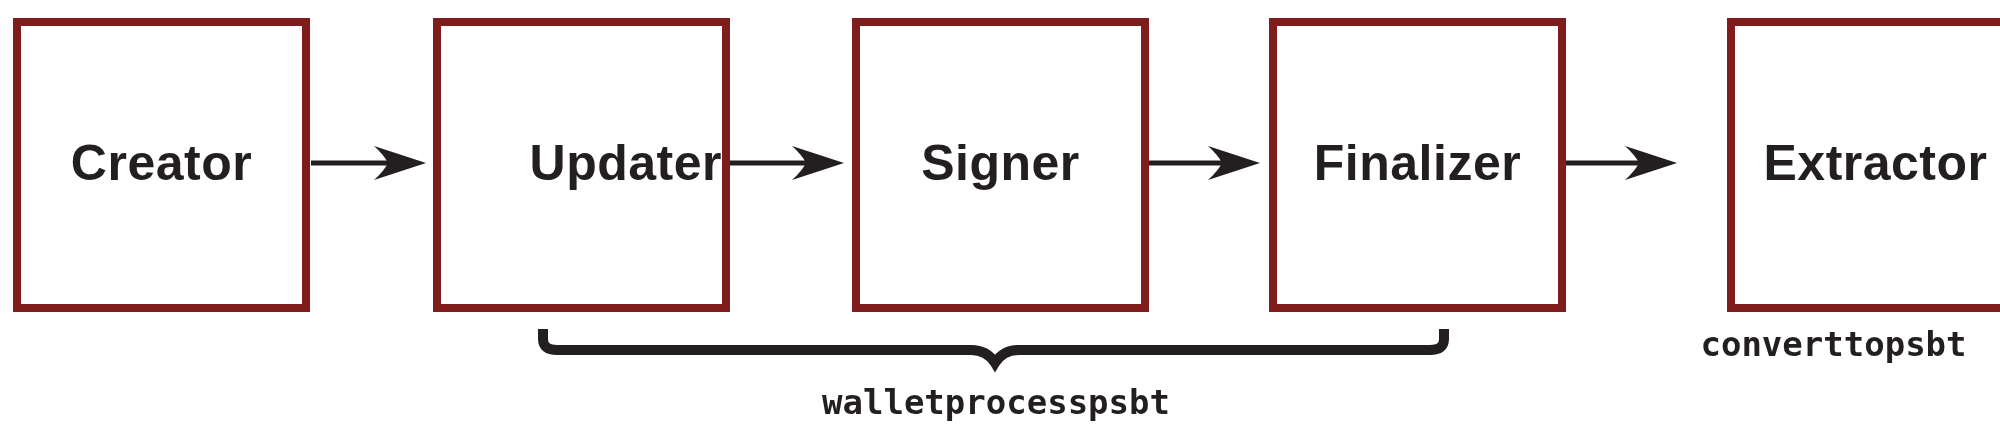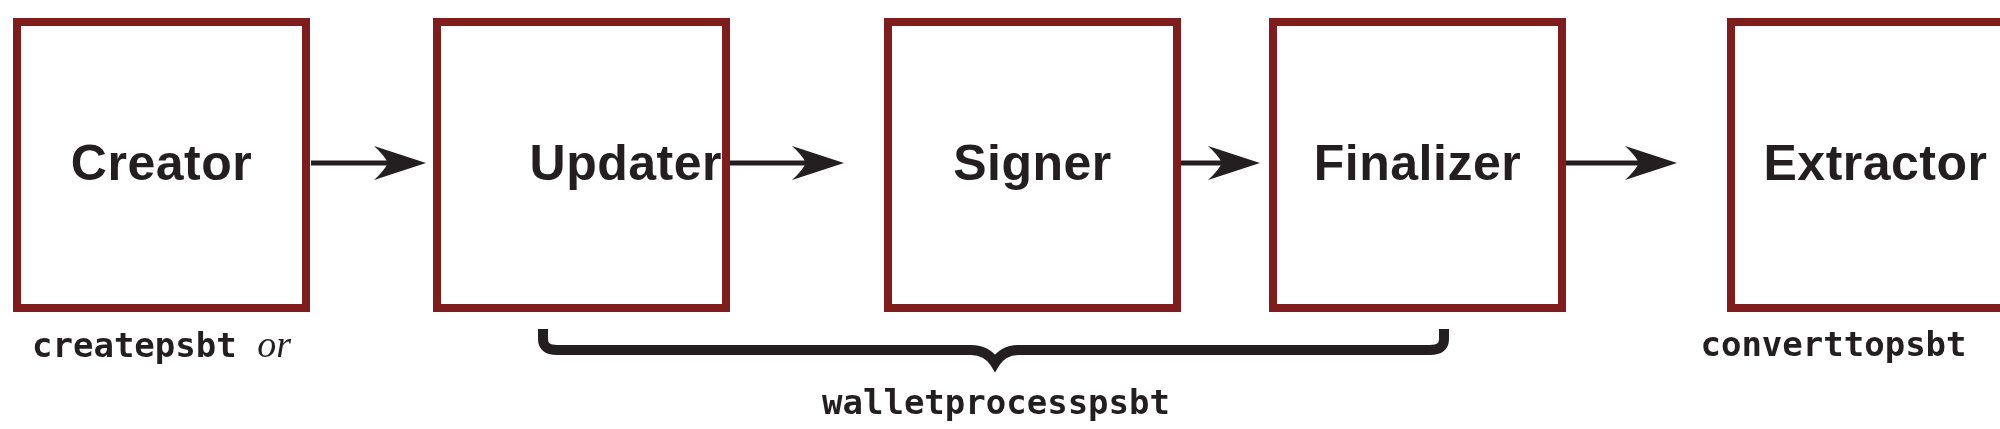--- a/index.html
+++ b/index.html
@@ -32,21 +32,21 @@
     font-size: 50px;
     font-weight: 700;
     letter-spacing: 0.5px;
     color: #231f20;
     white-space: nowrap;
     line-height: 1;
     transform: translateY(-2px);
   }
   #box-creator   { left: 13px; }
   #box-updater   { left: 433px; justify-content: flex-end; }
-  #box-signer    { left: 884px; }
+  #box-signer    { left: 852px; }
   #box-finalizer { left: 1269px; }
   #box-extractor { left: 1727px; }
 
   #connector-layer {
     position: absolute;
     left: 0; top: 0;
     width: 2000px;
     height: 429px;
     pointer-events: none;
   }
@@ -117,21 +117,20 @@
     <span class="stage-label">Signer</span>
   </div>
   <div class="stage-box" id="box-finalizer">
     <span class="stage-label">Finalizer</span>
   </div>
   <div class="stage-box" id="box-extractor">
     <span class="stage-label">Extractor</span>
   </div>
 
   <div class="caption" id="caption-creator">
-    <div><span>createpsbt</span>&nbsp;<span class="conj">or</span></div>
   </div>
 
   <div class="caption" id="caption-wallet">
     <span>walletprocesspsbt</span>
   </div>
 
   <div class="caption" id="caption-extractor">
     <span>converttopsbt</span>
   </div>
 

